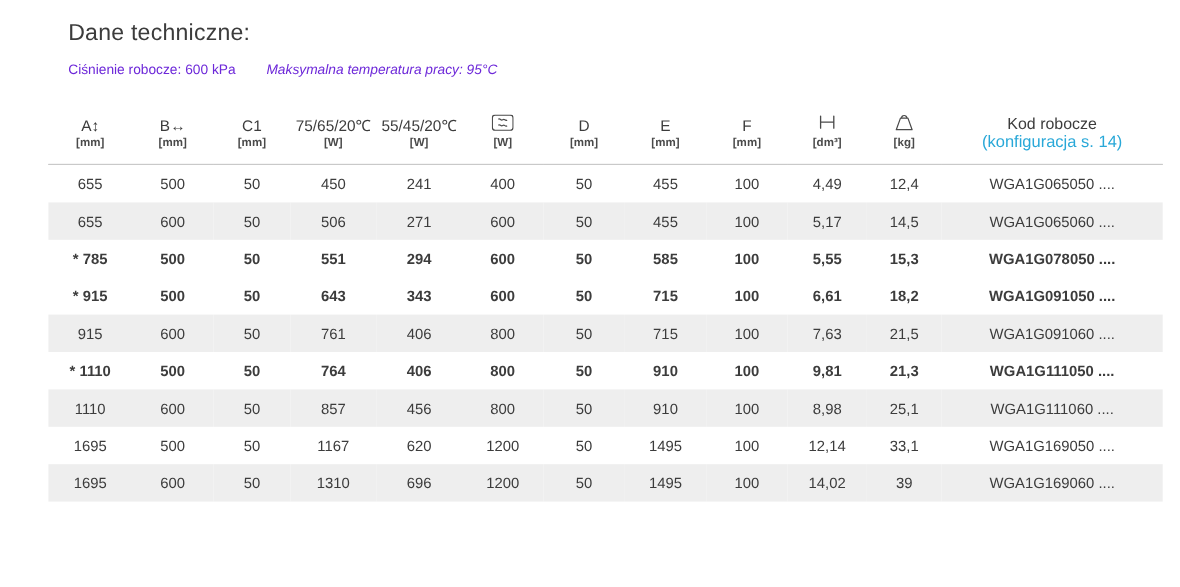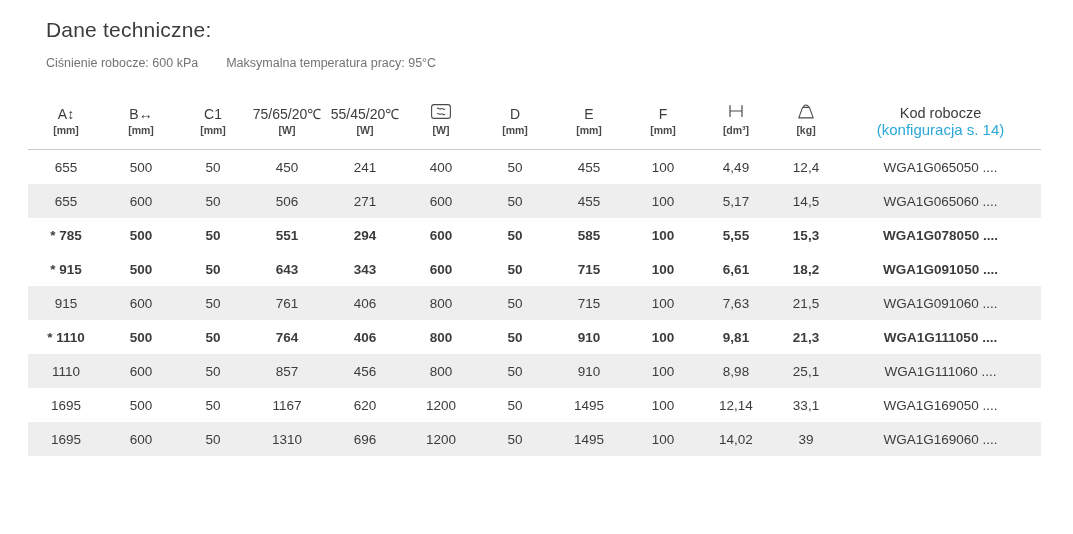--- a/index.html
+++ b/index.html
@@ -12,39 +12,40 @@
     background: #ffffff;
     font-family: "Liberation Sans", sans-serif;
     color: #3a3a3a;
     overflow: hidden;
   }
   .page {
     position: relative;
     width: 1038px;
     height: 534px;
     box-sizing: border-box;
-    padding: 0 28px;
+    padding: 0 44px;
   }
   .title {
     font-size: 21px;
     font-weight: 400;
     color: #3c3c3c;
     margin: 0;
     padding: 18px 0 0 18px;
     letter-spacing: 0.2px;
   }
   .subline {
     padding: 14px 0 0 18px;
     font-size: 12.5px;
-    color: #737373;
+    color: #6d28d9;
     display: flex;
     align-items: center;
-    gap: 28px;
   }
   .subline .item + .item {
+    margin-left: 28px;
+    font-style: italic;
   }
   table.specs {
     width: 1013px;
     margin-top: 34px;
     border-collapse: collapse;
     table-layout: fixed;
   }
   table.specs thead th {
     font-weight: 400;
     font-size: 13px;

